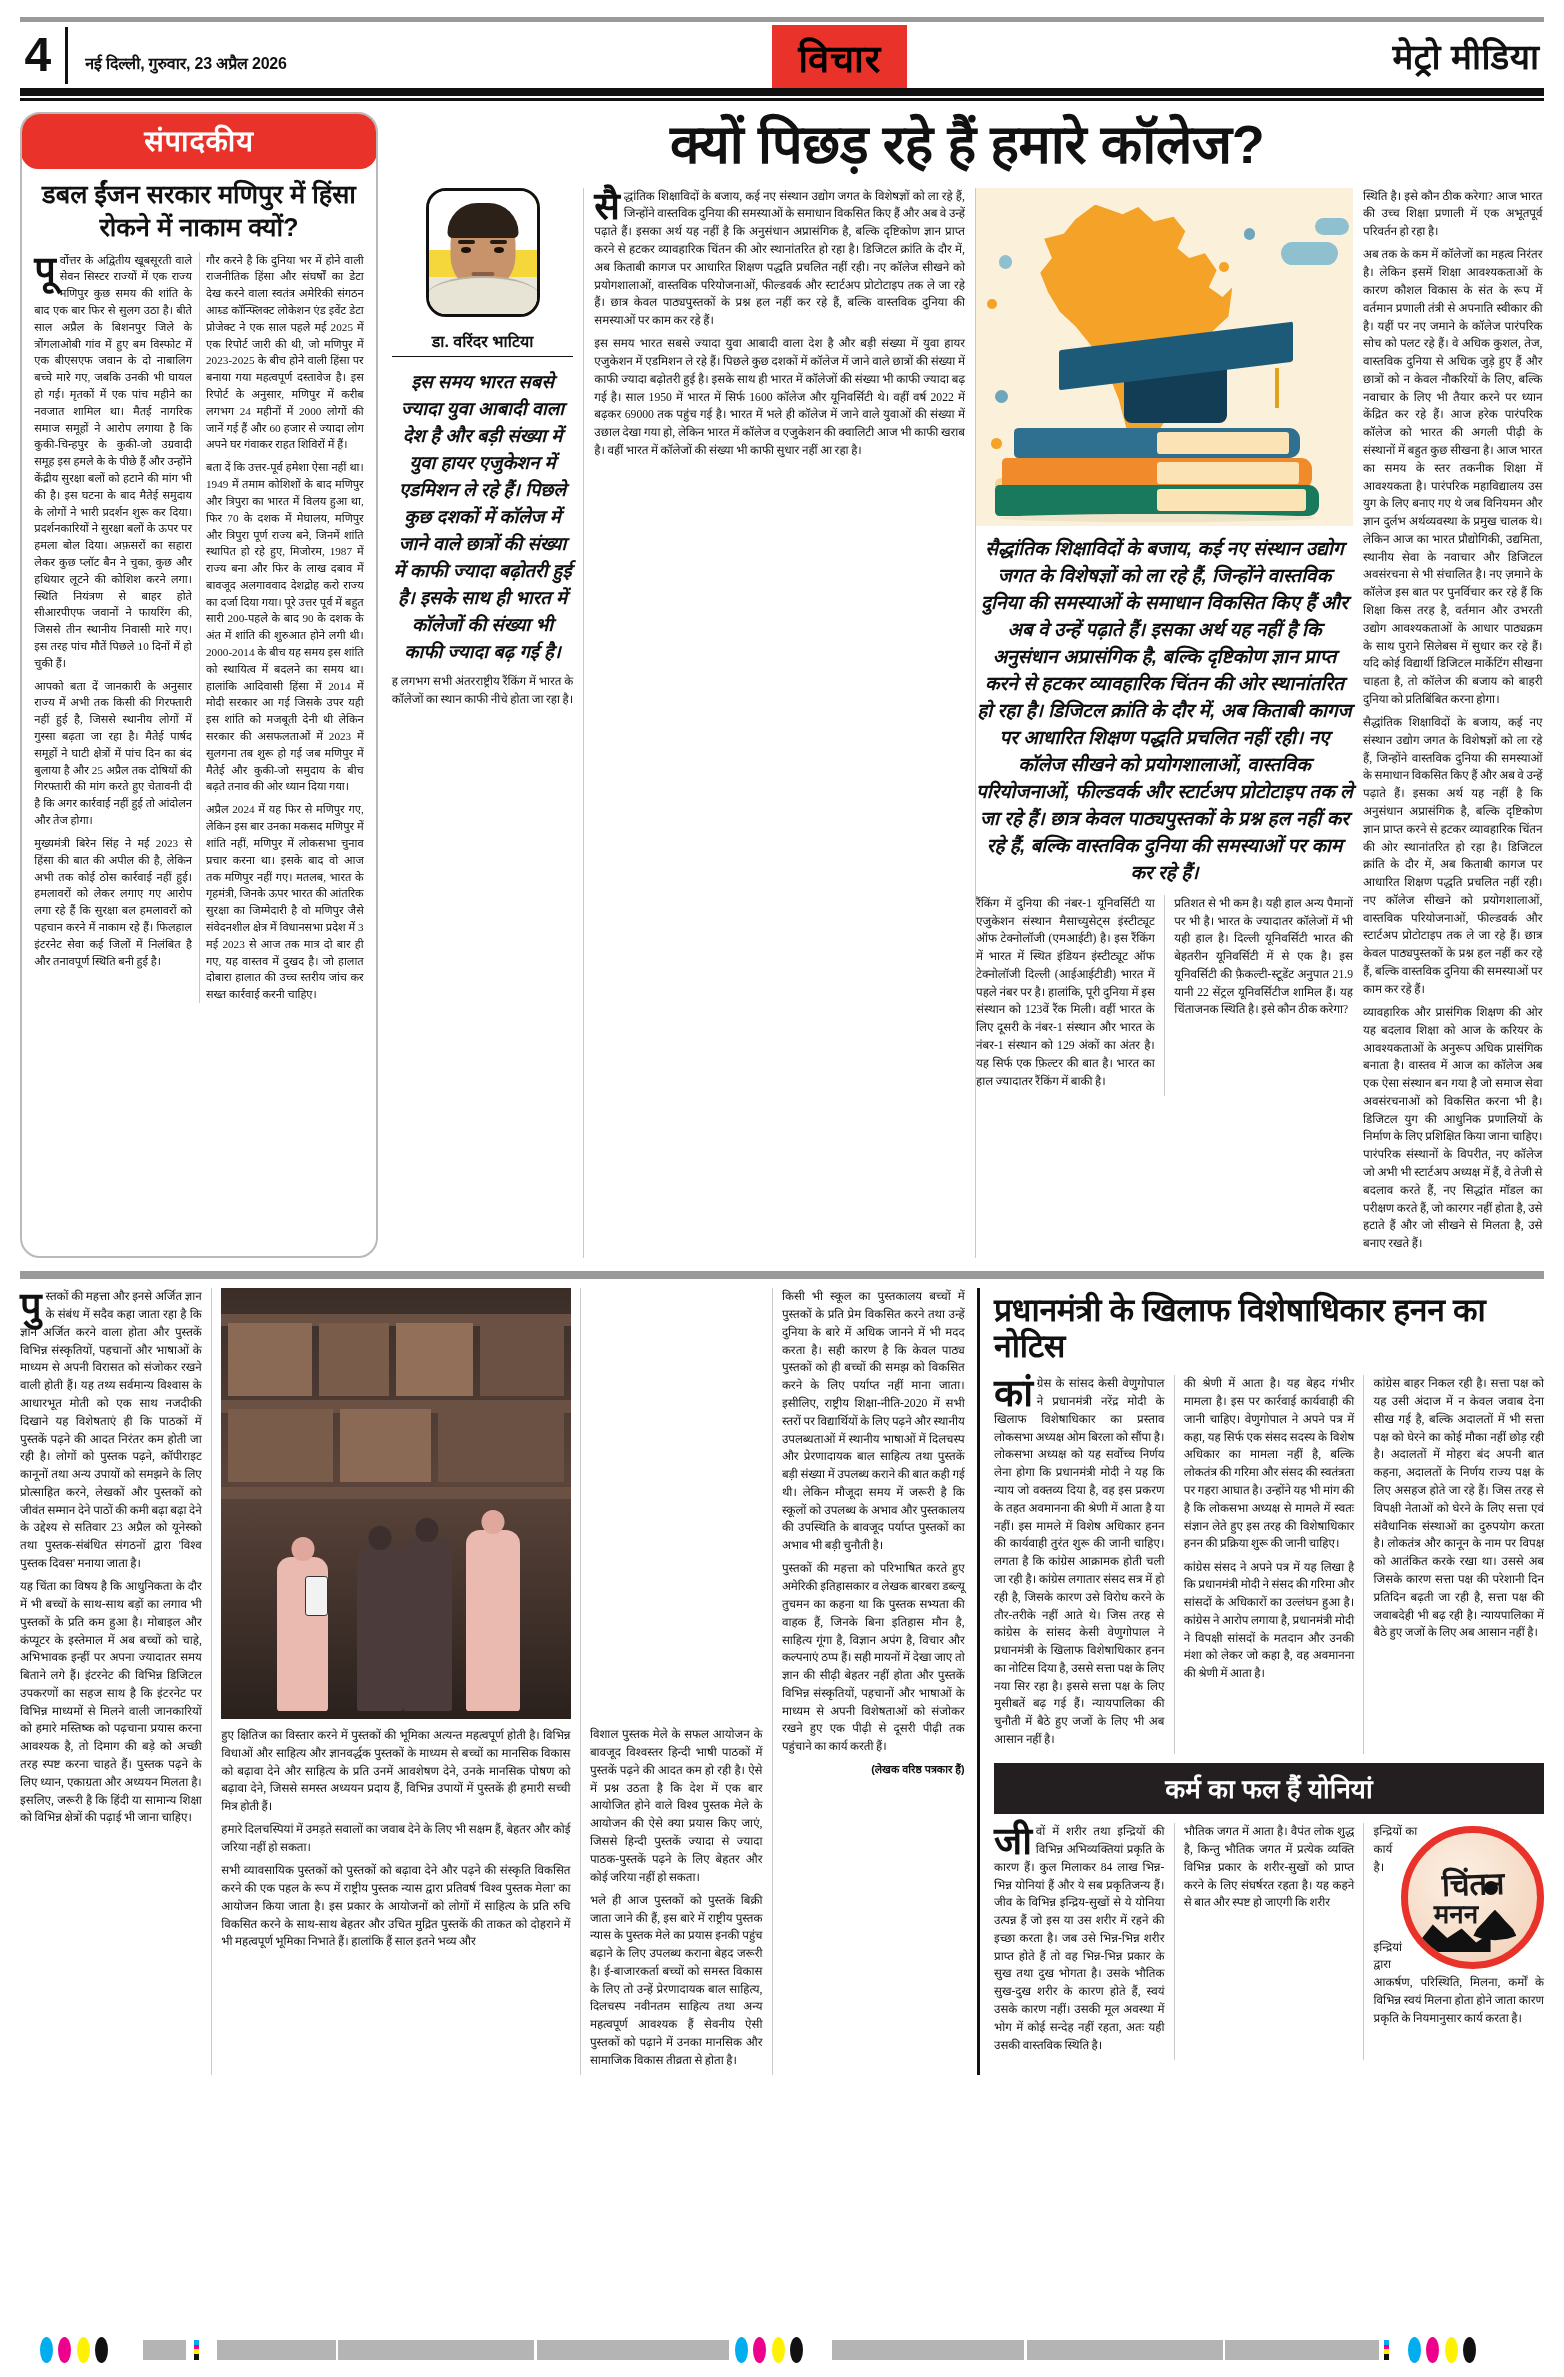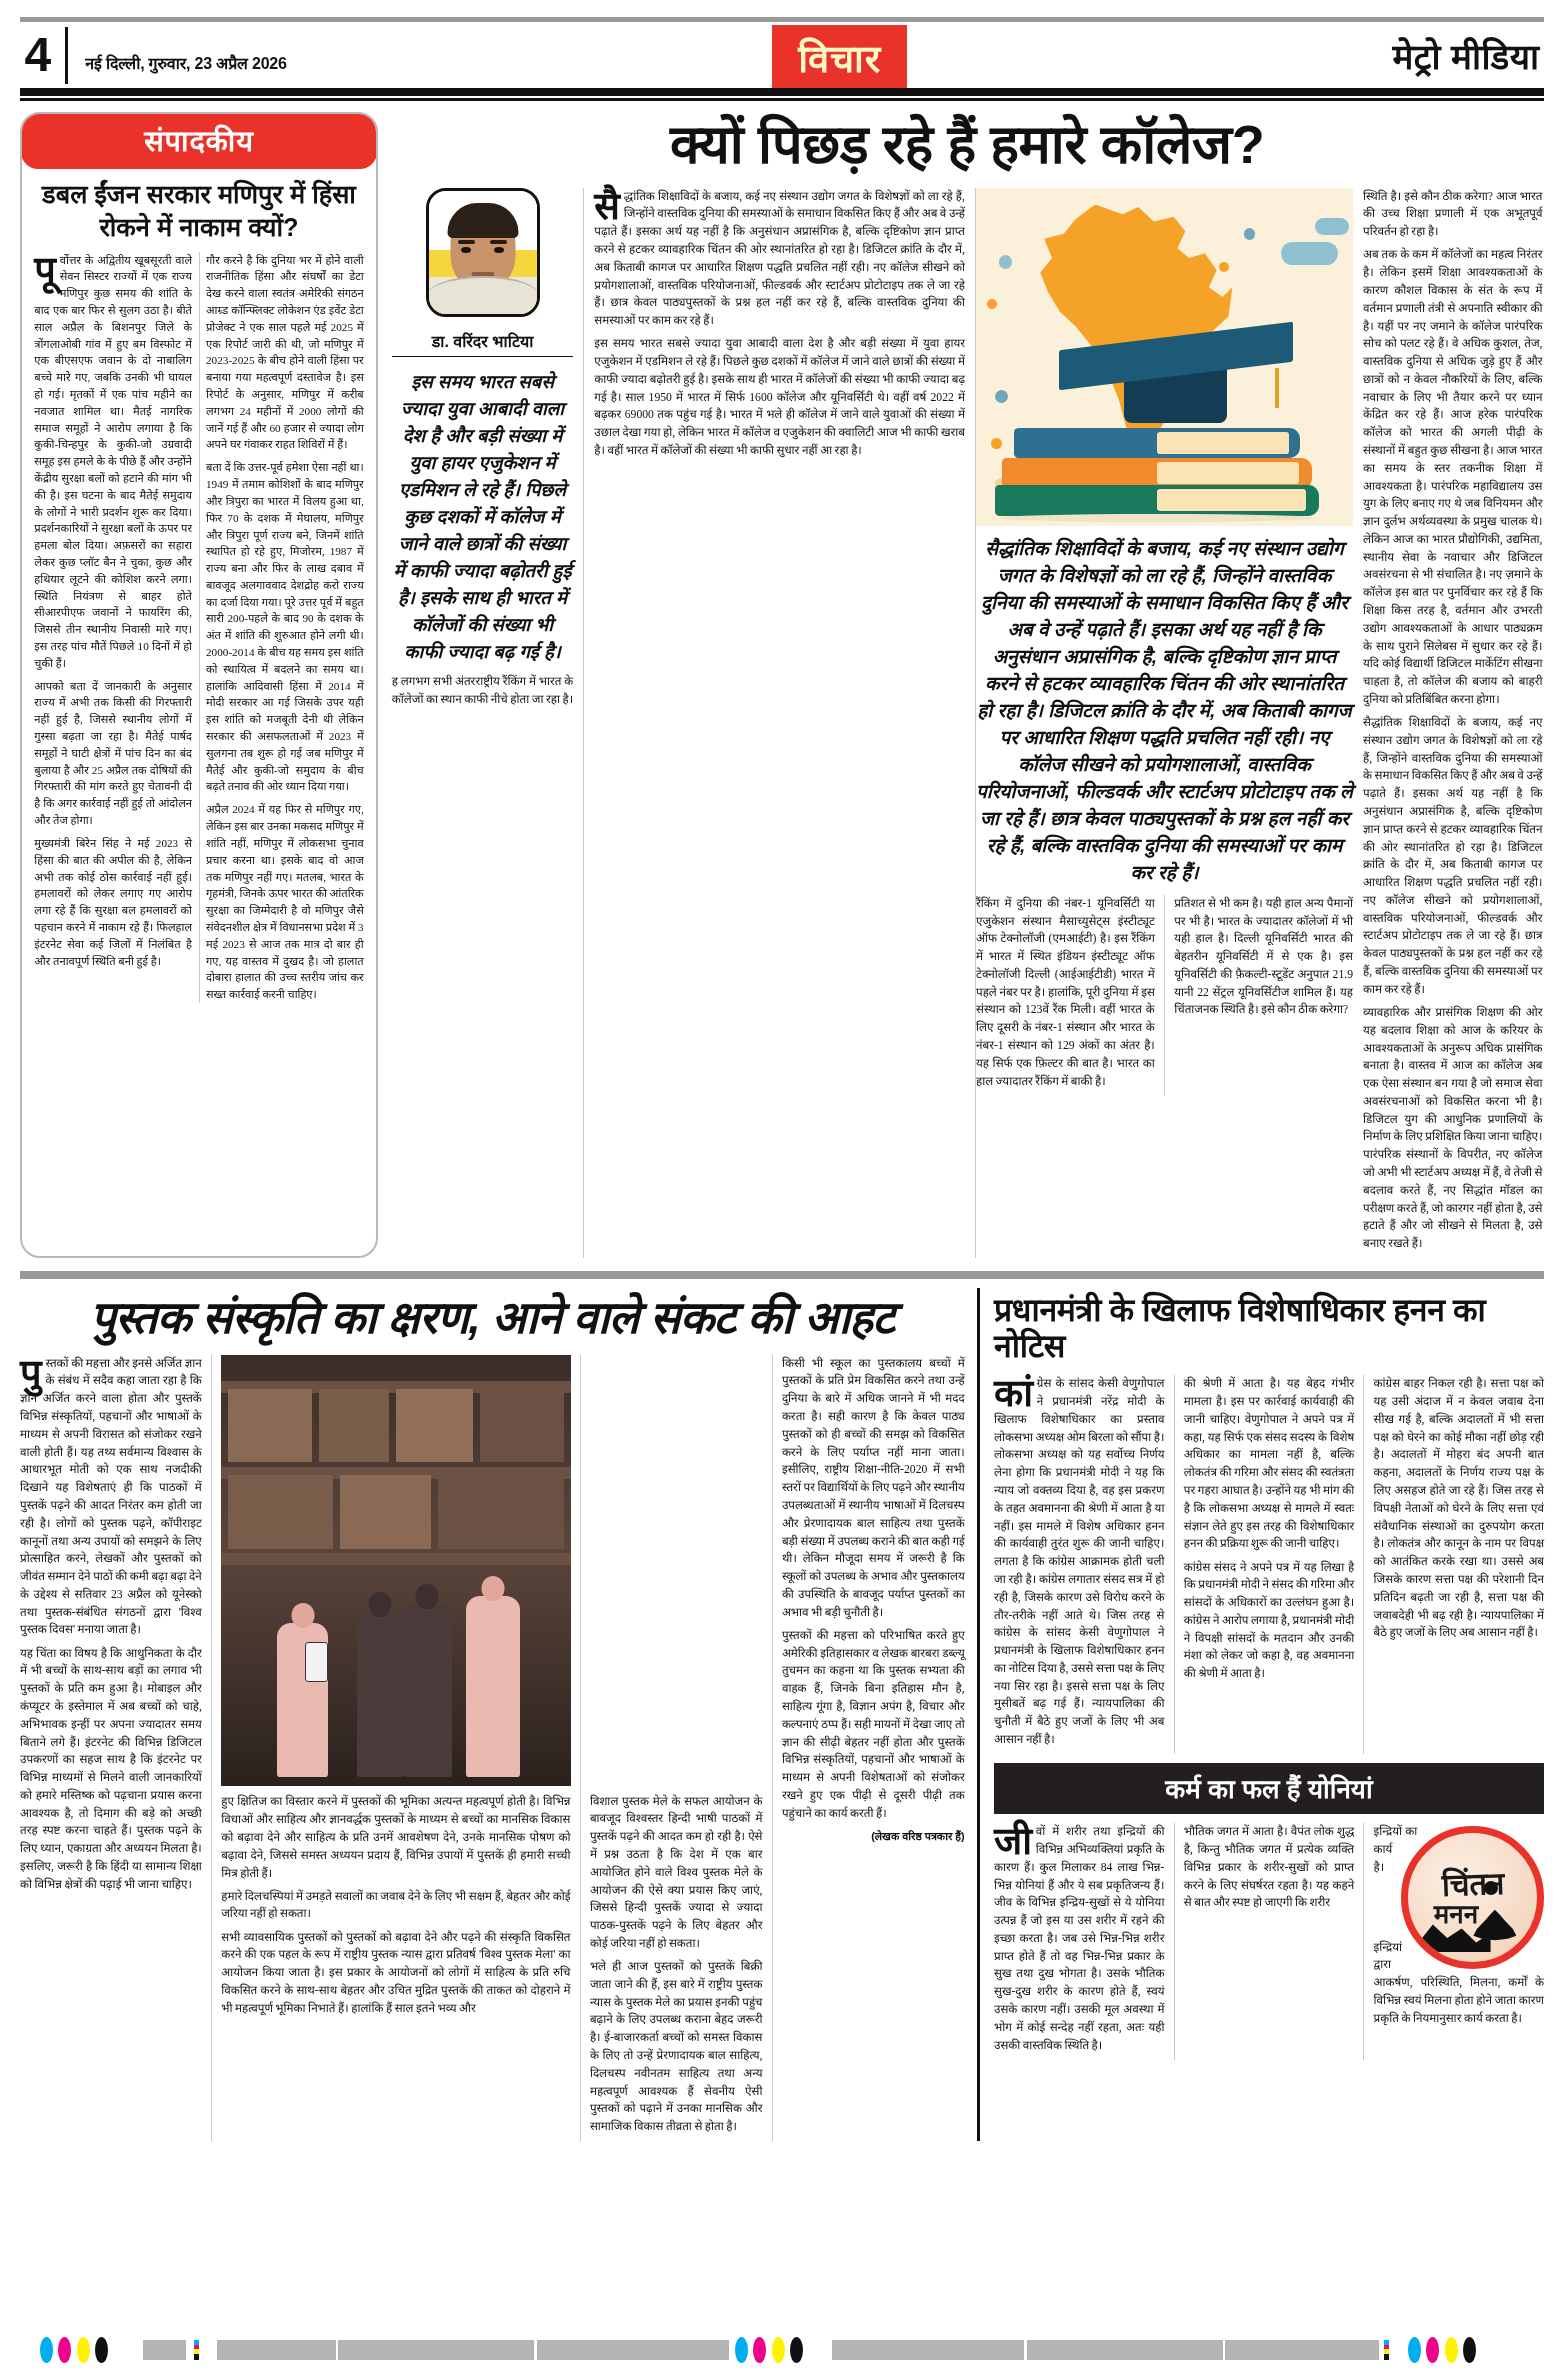--- a/index.html
+++ b/index.html
@@ -39,21 +39,21 @@
     flex: 0 0 auto;
     font-family: "Liberation Sans", sans-serif;
     font-weight: bold;
     font-size: 16px;
     display: flex; align-items: flex-end;
     padding: 0 0 14px 17px;
     letter-spacing: -0.2px;
   }
   .mh-spacer-l { flex: 1; }
   .mh-section {
-    background: #e8322a; color: #fef9c3;
+    background: #e8322a; color: #000000;
     font-family: "Liberation Sans", sans-serif;
     font-weight: bold; font-size: 38px;
     display: flex; align-items: center; justify-content: center;
     padding: 0 26px; margin: 3.1px 0 0 0;
     letter-spacing: 0.8px;
   }
   .mh-spacer-r { flex: 1; }
   .mh-brand {
     font-family: "Liberation Sans", sans-serif;
     font-weight: bold; font-size: 35px;
@@ -546,21 +546,20 @@
 
       </div>
     </div>
   </div>
 
   <div class="section-divider"></div>
 
   <div class="bottom-block">
 
     <div class="bl-left">
-      <div class="big-head-2">पुस्तक संस्कृति का क्षरण, आने वाले संकट की आहट</div>
 
       <div class="cols-3">
 
         <div class="ccol" style="flex:0 0 192px;width:192px;">
           <div class="body-text">
             <p class="dropcap">पुस्तकों की महत्ता और इनसे अर्जित ज्ञान के संबंध में सदैव कहा जाता रहा है कि ज्ञान अर्जित करने वाला होता और पुस्तकें विभिन्न संस्कृतियों, पहचानों और भाषाओं के माध्यम से अपनी विरासत को संजोकर रखने वाली होती हैं। यह तथ्य सर्वमान्य विश्वास के आधारभूत मोती को एक साथ नजदीकी दिखाने यह विशेषताएं ही कि पाठकों में पुस्तकें पढ़ने की आदत निरंतर कम होती जा रही है। लोगों को पुस्तक पढ़ने, कॉपीराइट कानूनों तथा अन्य उपायों को समझने के लिए प्रोत्साहित करने, लेखकों और पुस्तकों को जीवंत सम्मान देने पाठों की कमी बढ़ा बढ़ा देने के उद्देश्य से सतिवार 23 अप्रैल को यूनेस्को तथा पुस्तक-संबंधित संगठनों द्वारा 'विश्व पुस्तक दिवस' मनाया जाता है।</p>
             <p>यह चिंता का विषय है कि आधुनिकता के दौर में भी बच्चों के साथ-साथ बड़ों का लगाव भी पुस्तकों के प्रति कम हुआ है। मोबाइल और कंप्यूटर के इस्तेमाल में अब बच्चों को चाहे, अभिभावक इन्हीं पर अपना ज्यादातर समय बिताने लगे हैं। इंटरनेट की विभिन्न डिजिटल उपकरणों का सहज साथ है कि इंटरनेट पर विभिन्न माध्यमों से मिलने वाली जानकारियों को हमारे मस्तिष्क को पढ़चाना प्रयास करना आवश्यक है, तो दिमाग की बड़े को अच्छी तरह स्पष्ट करना चाहते हैं। पुस्तक पढ़ने के लिए ध्यान, एकाग्रता और अध्ययन मिलता है। इसलिए, जरूरी है कि हिंदी या सामान्य शिक्षा को विभिन्न क्षेत्रों की पढ़ाई भी जाना चाहिए।</p>
           </div>
         </div>
 

